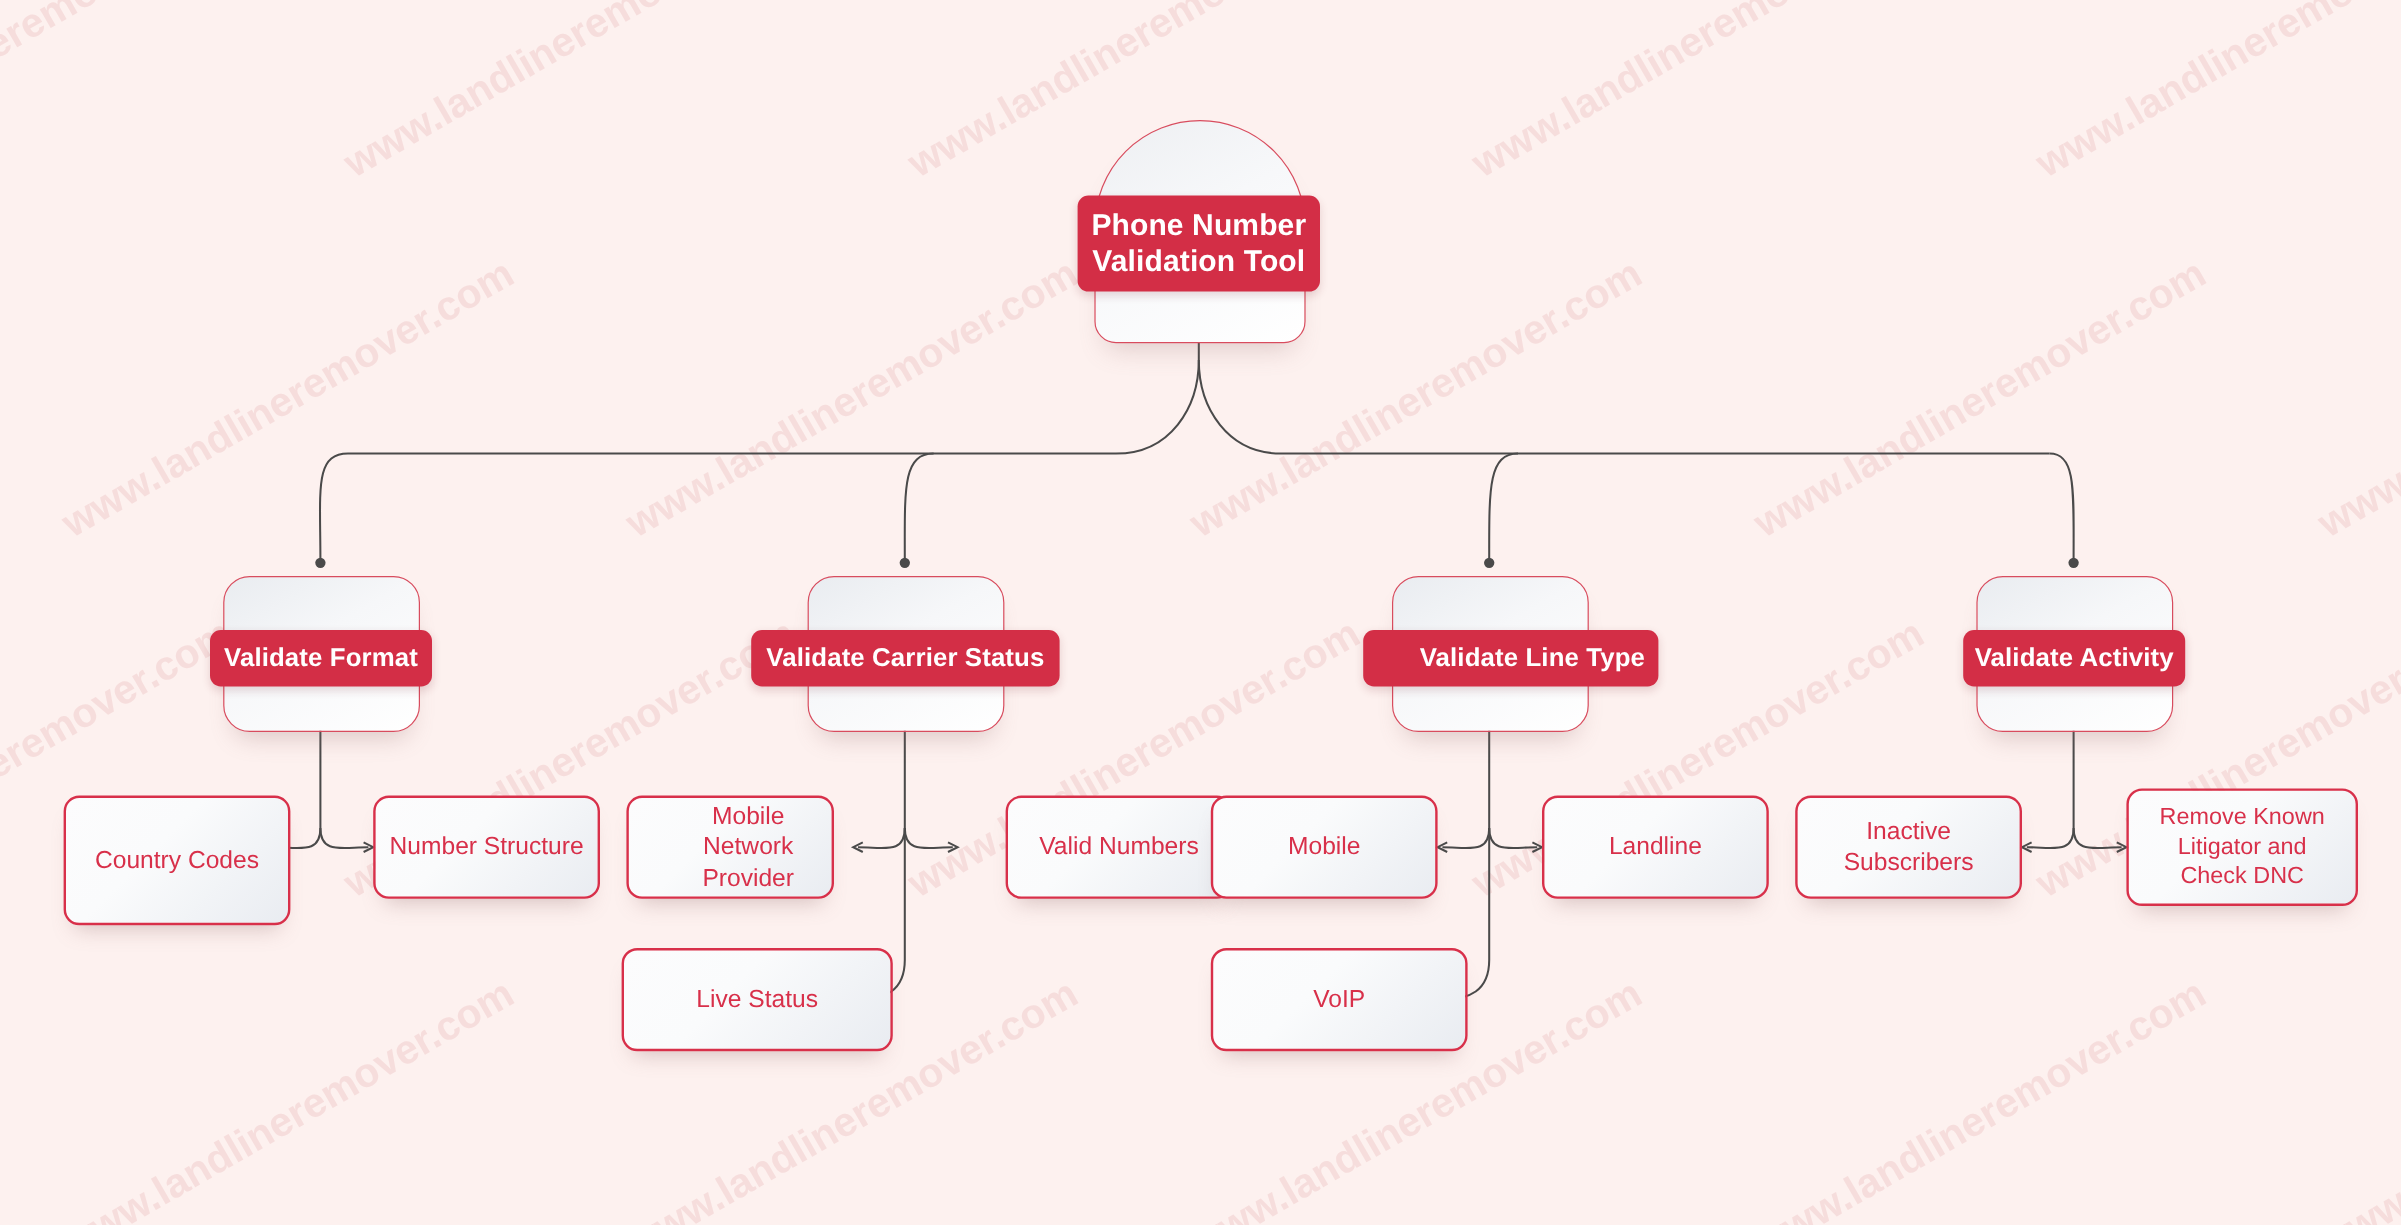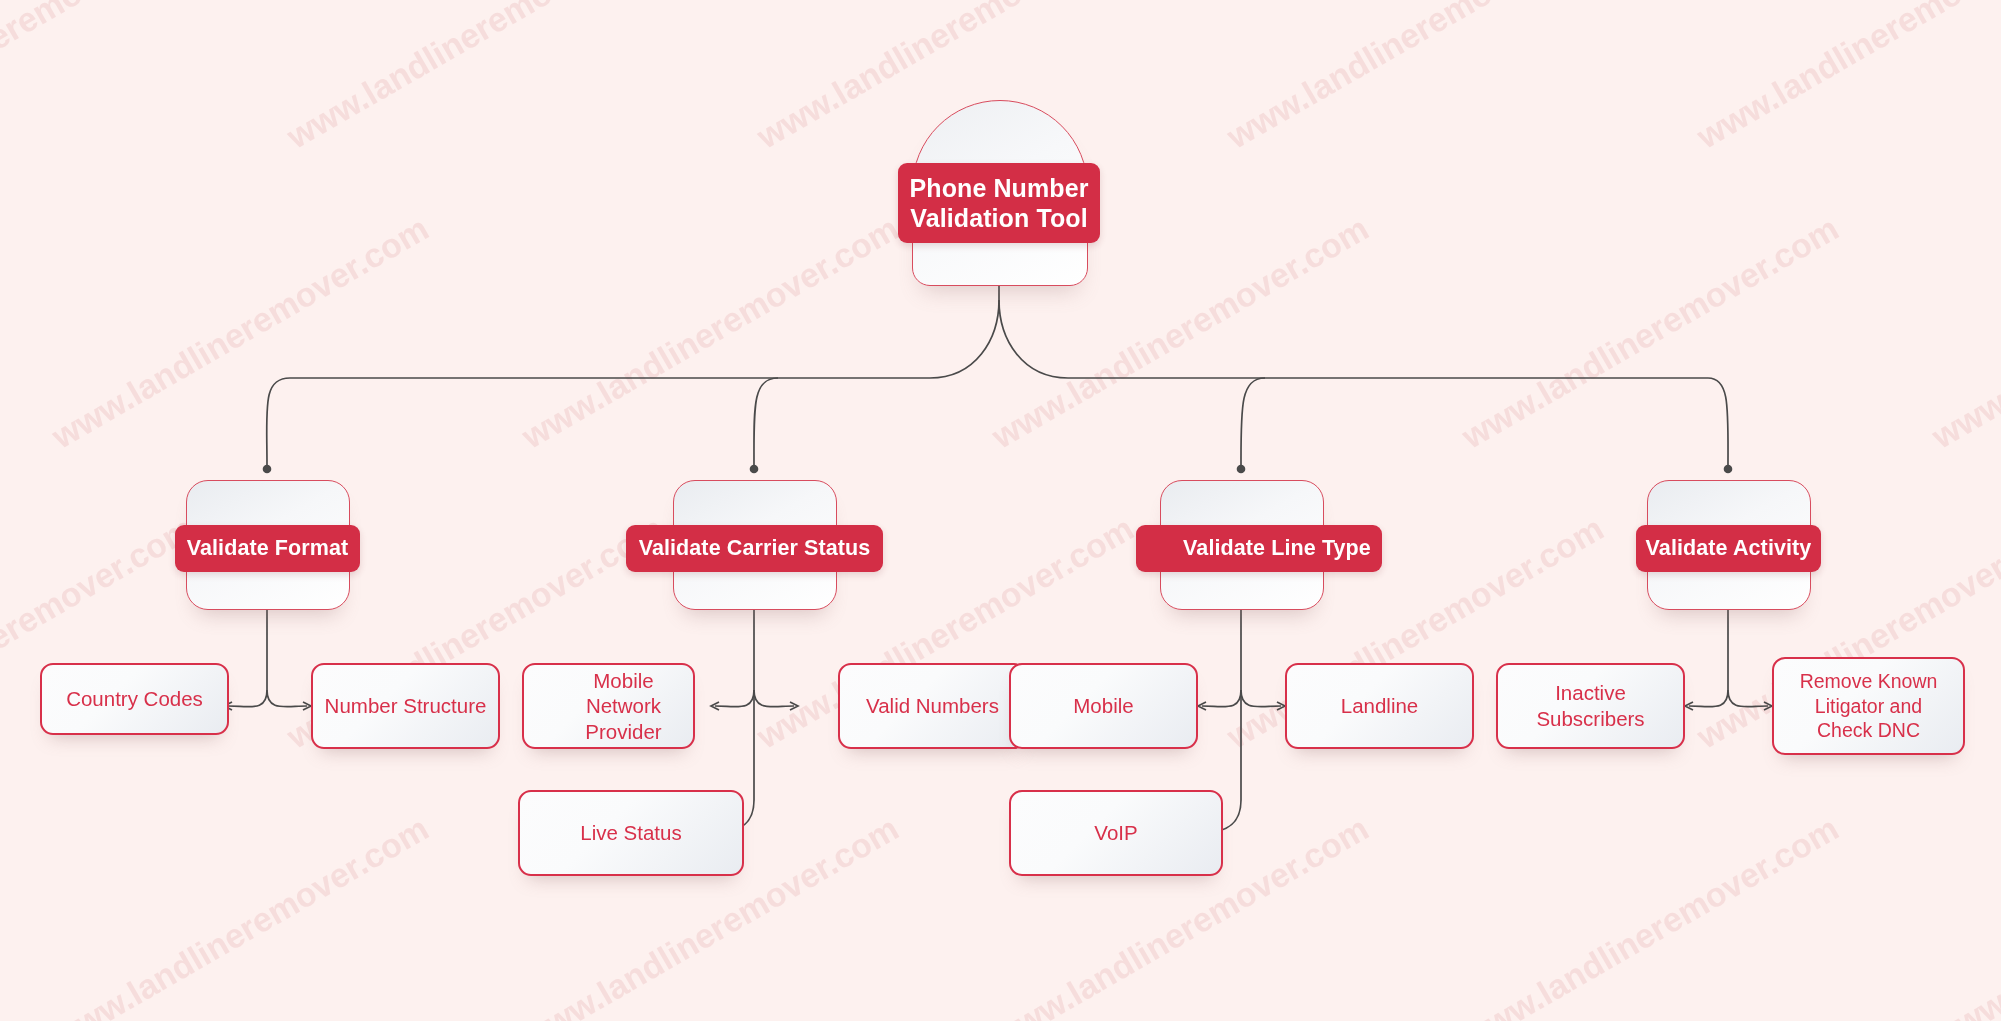--- a/index.html
+++ b/index.html
@@ -192,21 +192,21 @@
 
   <div class="l2-shape" style="left:673px; top:480px; width:162px; height:128px;"></div>
   <div class="band l2-band" style="left:626px; top:525px; width:257px; height:47px;">Validate Carrier Status</div>
 
   <div class="l2-shape" style="left:1160px; top:480px; width:162px; height:128px;"></div>
   <div class="band l2-band" style="left:1136px; top:525px; width:210px; height:47px;padding-left:36px;">Validate Line Type</div>
 
   <div class="l2-shape" style="left:1647px; top:480px; width:162px; height:128px;"></div>
   <div class="band l2-band" style="left:1636px; top:525px; width:185px; height:47px;">Validate Activity</div>
 
-  <div class="leaf" style="left:40px; top:663px; width:189px; height:72px;">Country Codes</div>
+  <div class="leaf" style="left:53px; top:663px; width:189px; height:108px;">Country Codes</div>
   <div class="leaf" style="left:311px; top:663px; width:189px; height:86px;">Number Structure</div>
 
   <div class="leaf" style="left:522px; top:663px; width:173px; height:86px;padding-left:40px;">Mobile Network
 Provider</div>
   <div class="leaf" style="left:798px; top:663px; width:189px; height:86px;margin-left:40px;">Valid Numbers</div>
   <div class="leaf" style="left:518px; top:790px; width:226px; height:86px;">Live Status</div>
 
   <div class="leaf" style="left:1009px; top:663px; width:189px; height:86px;">Mobile</div>
   <div class="leaf" style="left:1285px; top:663px; width:189px; height:86px;">Landline</div>
   <div class="leaf" style="left:1009px; top:790px; width:214px; height:86px;">VoIP</div>

